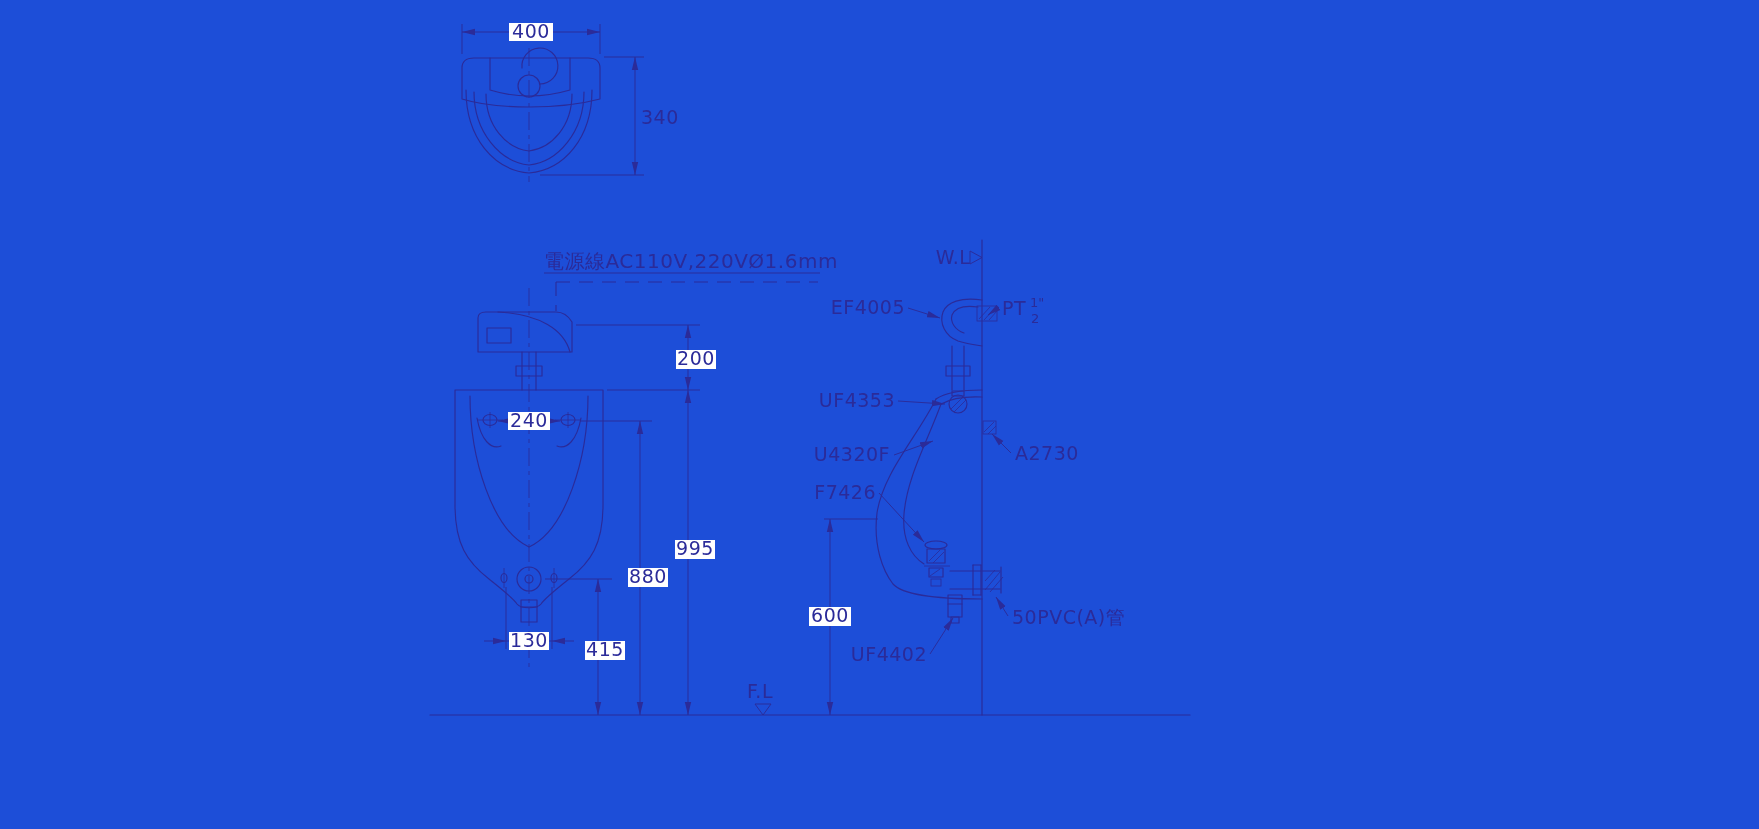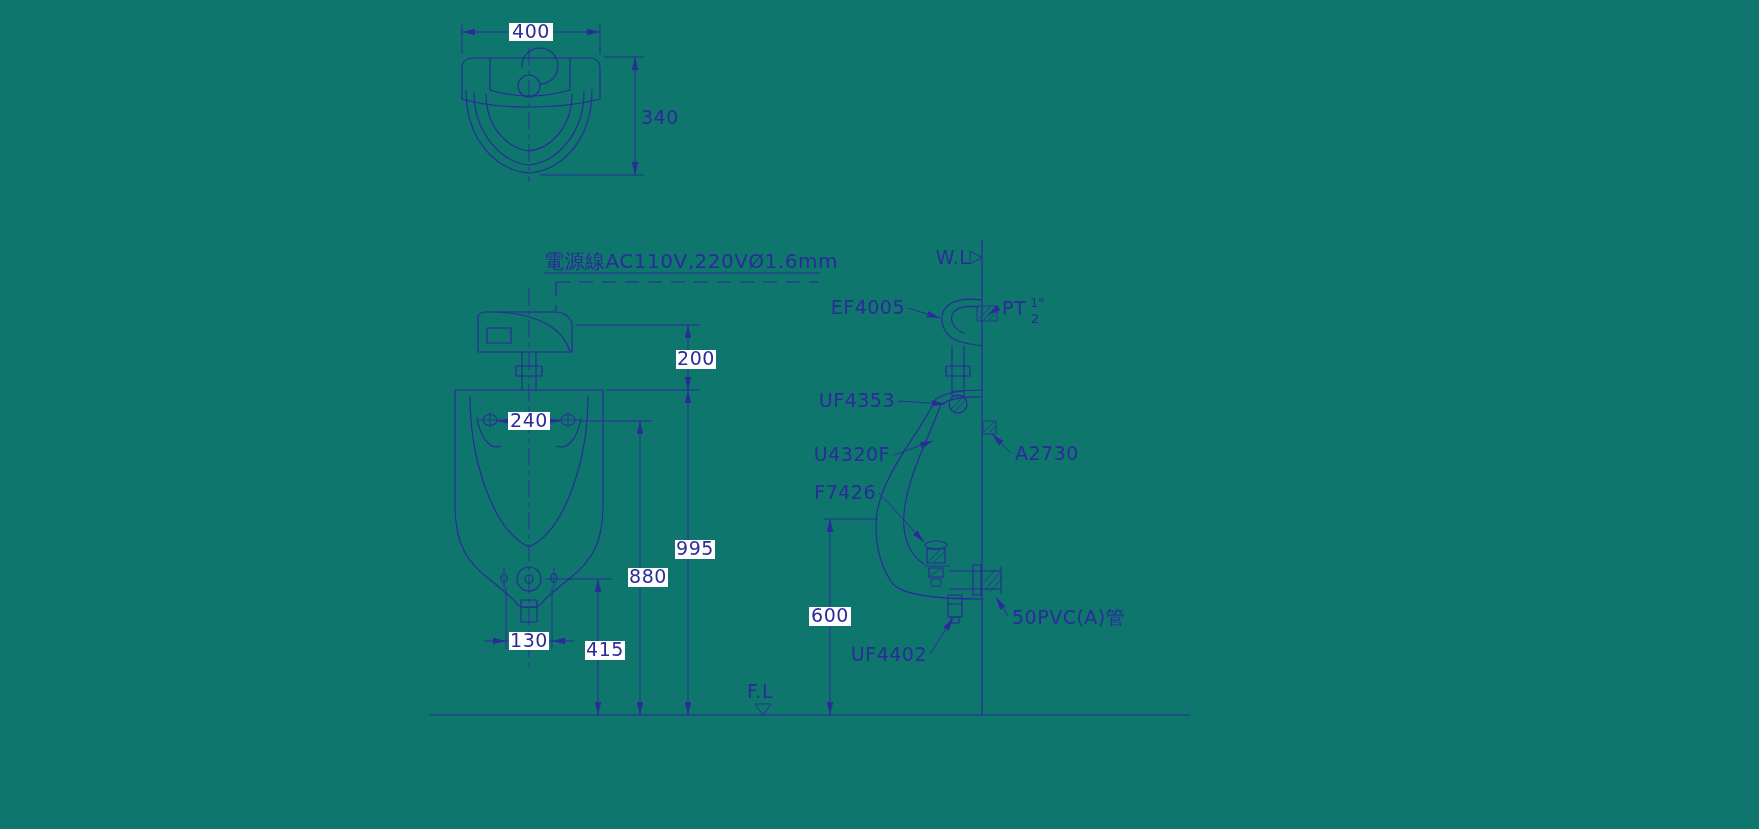--- a/index.html
+++ b/index.html
@@ -1,16 +1,16 @@
 <!DOCTYPE html>
 <html><head>
 <meta charset="utf-8">
 <style>
   html,body{margin:0;padding:0;background:#ffffff;}
-  .canvas{position:relative;width:1759px;height:829px;background:#0f766e;overflow:hidden;}
+  .canvas{position:relative;width:1759px;height:829px;background:#1d4ed8;overflow:hidden;}
   svg{position:absolute;left:0;top:0;}
   .o{stroke:#2b2b99;fill:none;stroke-width:1.15;stroke-linecap:round;stroke-linejoin:round;}
   .d{stroke:#2b2b99;fill:none;stroke-width:0.95;}
   .h{stroke:#2b2b99;fill:none;stroke-width:0.8;}
   .c{stroke:#2b2b99;fill:none;stroke-width:0.85;stroke-dasharray:18 5 4 5;}
   .cable{stroke:#2b2b99;fill:none;stroke-width:1.1;stroke-dasharray:14 9;}
   .bg{fill:#ffffff;stroke:none;}
   .txt{fill:#2b2b99;stroke:none;font-family:"DejaVu Sans","Liberation Sans",sans-serif;font-size:19px;letter-spacing:0.5px;}
   .txt-sm{font-size:13px;letter-spacing:0px;}
   .txt-cjk{font-size:20px;}

